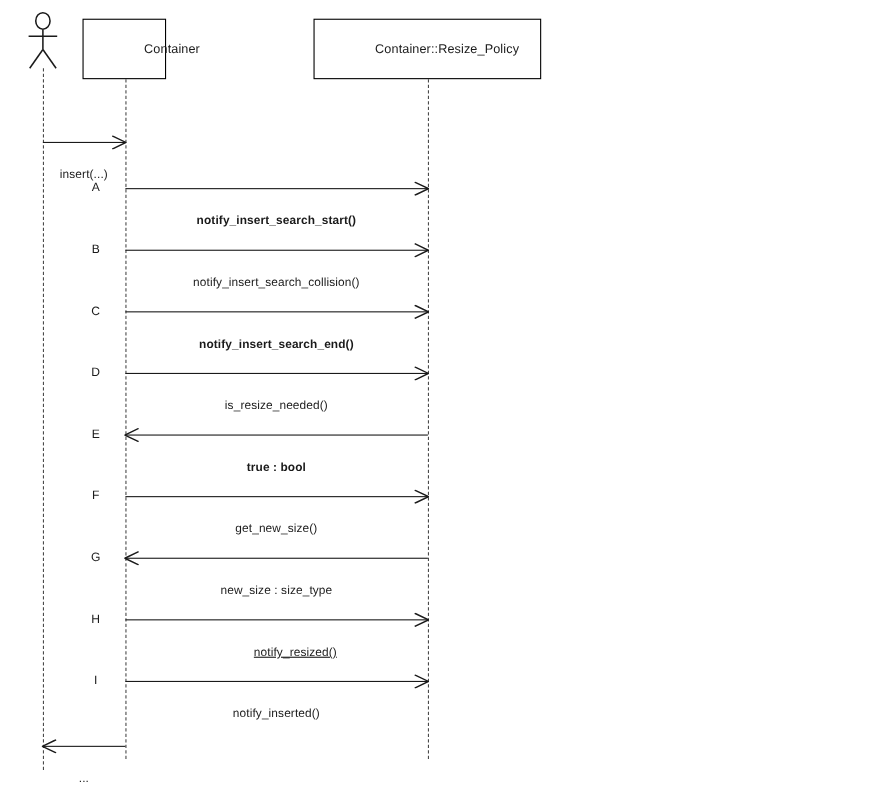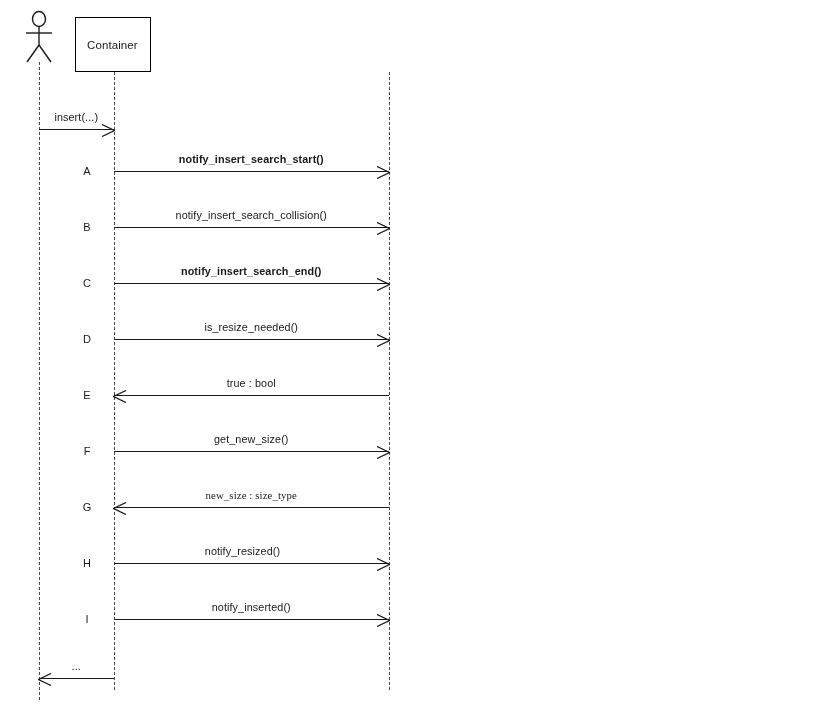--- a/index.html
+++ b/index.html
@@ -21,20 +21,21 @@
   }
 
   
   .participant-box {
     position: absolute;
     box-sizing: border-box;
     border: 1.4px solid #000000;
     background: #ffffff;
     display: flex;
     align-items: center;
+    padding-left: 44px;
   }
   .participant-label {
     font-size: 11.5px;
     color: #1a1a1a;
     padding-left: 11px;
     letter-spacing: 0.1px;
     white-space: nowrap;
   }
 
   
@@ -61,23 +62,24 @@
     height: 0;
     border-top: 1.2px solid #1a1a1a;
   }
   .msg-label {
     position: absolute;
     font-size: 10.8px;
     color: #1a1a1a;
     white-space: nowrap;
     transform: translate(-50%, -100%);
     letter-spacing: 0.1px;
+    margin-top: 42px;
   }
   .msg-label.bold {
-    font-weight: normal;
+    font-weight: bold;
   }
   .arrowhead {
     position: absolute;
     overflow: visible;
   }
 
   
   .step-letter {
     position: absolute;
     font-size: 11px;
@@ -98,20 +100,23 @@
       <line x1="4" y1="25" x2="30" y2="25" stroke="#1a1a1a" stroke-width="1.4"></line>
       <line x1="17" y1="37" x2="5" y2="54" stroke="#1a1a1a" stroke-width="1.4"></line>
       <line x1="17" y1="37" x2="29" y2="54" stroke="#1a1a1a" stroke-width="1.4"></line>
     </svg>
   </div>
 
   <div class="participant-box" style="left:75px; top:17px; width:76px; height:55px;">
     <span class="participant-label">Container</span>
   </div>
 
+  <div class="participant-box" style="left:285px; top:17px; width:207px; height:55px;">
+    <span class="participant-label">Container::Resize_Policy</span>
+  </div>
 
   <div class="lifeline" style="left:39px; top:62px; height:638px;"></div>
   <div class="lifeline" style="left:113.5px; top:72px; height:618px;"></div>
   <div class="lifeline" style="left:389px; top:72px; height:618px;"></div>
 
   <div id="messages-layer">
       <div class="message" style="left: 39px; top: 129px; width: 74.5px;">
         <div class="msg-line" style="width: 74.5px;"></div>
         <div class="arrowhead" style="left: 61.5px; top: -6px; width: 14px; height: 13px;"><svg width="14" height="13" viewBox="0 0 14 13">
             <polyline points="1,0.5 13.5,6.5 1,12.5" fill="none" stroke="#1a1a1a" stroke-width="1.3"></polyline>
@@ -164,29 +169,29 @@
             <polyline points="1,0.5 13.5,6.5 1,12.5" fill="none" stroke="#1a1a1a" stroke-width="1.3"></polyline>
           </svg></div>
         <div class="msg-label" style="left: 137.75px; top: -6px;">get_new_size()</div>
       </div>
       <div class="step-letter" style="left: 87px; top: 451px;">F</div>
       <div class="message" style="left: 113.5px; top: 507px; width: 275.5px;">
         <div class="msg-line" style="width: 275.5px;"></div>
         <div class="arrowhead" style="left: -1px; top: -6px; width: 14px; height: 13px;"><svg width="14" height="13" viewBox="0 0 14 13">
             <polyline points="13,0.5 0.5,6.5 13,12.5" fill="none" stroke="#1a1a1a" stroke-width="1.3"></polyline>
           </svg></div>
-        <div class="msg-label" style="left: 137.75px; top: -6px; font-family: Liberation Serif, serif;">new_size : size_type</div>
+        <div class="msg-label" style="left: 137.75px; top: -6px;">new_size : size_type</div>
       </div>
       <div class="step-letter" style="left: 87px; top: 507px;">G</div>
       <div class="message" style="left: 113.5px; top: 563px; width: 275.5px;">
         <div class="msg-line" style="width: 275.5px;"></div>
         <div class="arrowhead" style="left: 262.5px; top: -6px; width: 14px; height: 13px;"><svg width="14" height="13" viewBox="0 0 14 13">
             <polyline points="1,0.5 13.5,6.5 1,12.5" fill="none" stroke="#1a1a1a" stroke-width="1.3"></polyline>
           </svg></div>
-        <div class="msg-label" style="left: 129px; top: -6px;">notify_resized()</div>
+        <div class="msg-label" style="left: 155px; top: -6px; text-decoration: underline;">notify_resized()</div>
       </div>
       <div class="step-letter" style="left: 87px; top: 563px;">H</div>
       <div class="message" style="left: 113.5px; top: 619px; width: 275.5px;">
         <div class="msg-line" style="width: 275.5px;"></div>
         <div class="arrowhead" style="left: 262.5px; top: -6px; width: 14px; height: 13px;"><svg width="14" height="13" viewBox="0 0 14 13">
             <polyline points="1,0.5 13.5,6.5 1,12.5" fill="none" stroke="#1a1a1a" stroke-width="1.3"></polyline>
           </svg></div>
         <div class="msg-label" style="left: 137.75px; top: -6px;">notify_inserted()</div>
       </div>
       <div class="step-letter" style="left: 87px; top: 619px;">I</div>

